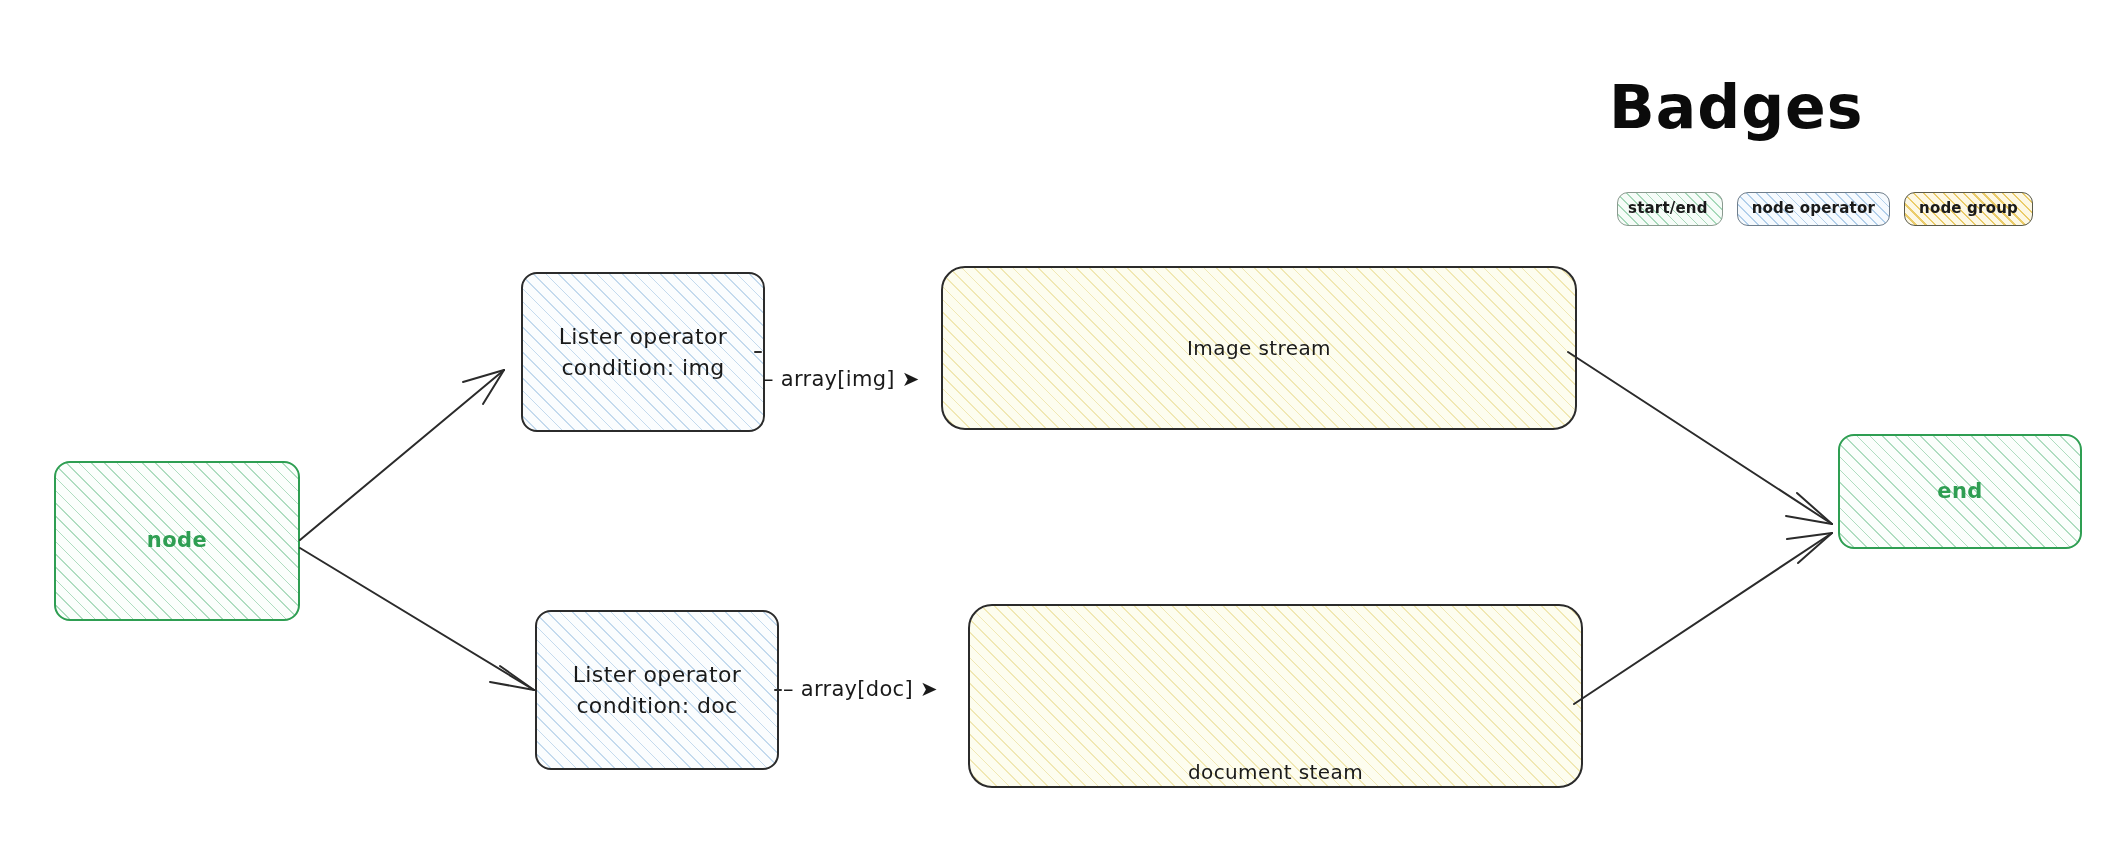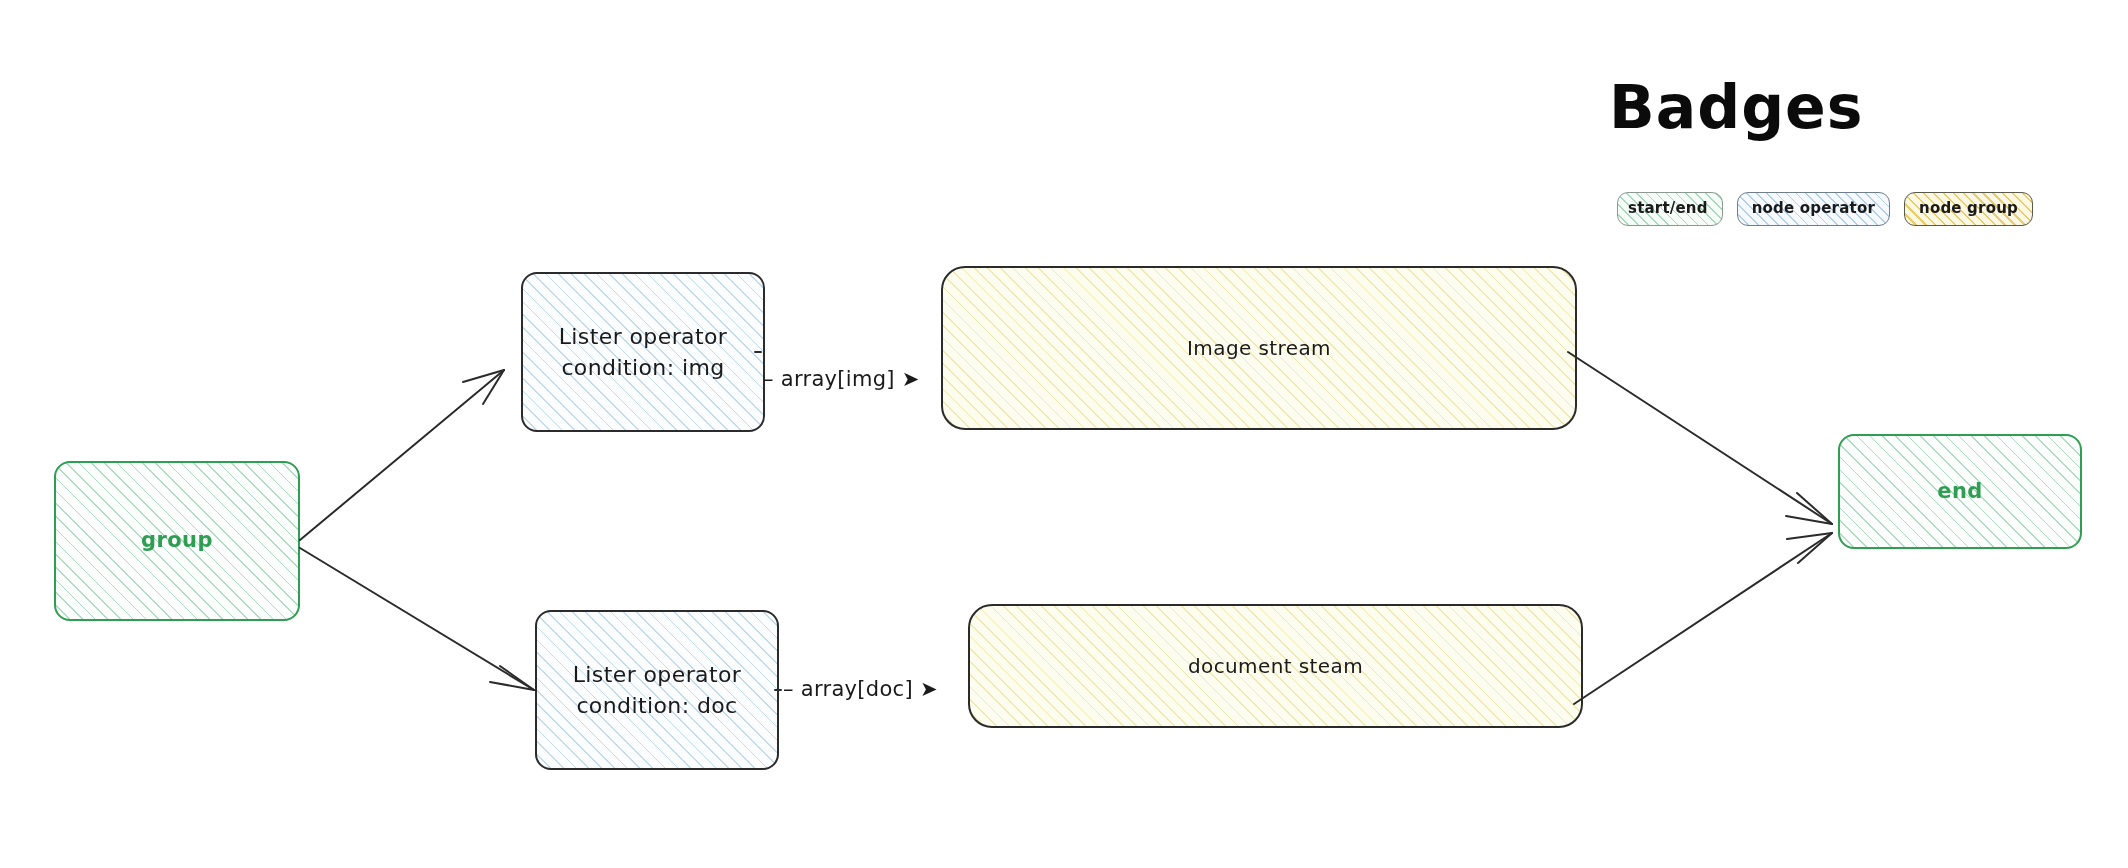--- a/index.html
+++ b/index.html
@@ -205,38 +205,38 @@
 
     <g>
       <line x1="755" y1="352" x2="761" y2="352"></line>
     </g>
     <g>
       <line x1="775" y1="690" x2="781" y2="690"></line>
     </g>
   </svg>
 
   <div class="node n-green" style="left:54px; top:461px; width:246px; height:160px;">
-    <span class="label">group</span>
+    <span class="label">node</span>
   </div>
 
   <div class="node n-blue" style="left:521px; top:272px; width:244px; height:160px;">
     <span class="label">Lister operator
 condition: img</span>
   </div>
 
   <div class="node n-blue" style="left:535px; top:610px; width:244px; height:160px;">
     <span class="label">Lister operator
 condition: doc</span>
   </div>
 
   <div class="node n-yellow" style="left:932px; top:266px; width:636px; height:164px;">
     <span class="label">Image stream</span>
   </div>
 
-  <div class="node n-yellow" style="left:959px; top:604px; width:615px; height:124px;">
+  <div class="node n-yellow" style="left:959px; top:604px; width:615px; height:184px;align-items:flex-end;">
     <span class="label">document steam</span>
   </div>
 
   <div class="node n-green" style="left:1838px; top:434px; width:244px; height:115px;">
     <span class="label">end</span>
   </div>
 
   <div class="edge-label" style="left:763px; top:339px;margin-top:28px;">– array[img] ➤</div>
 
   <div class="edge-label" style="left:783px; top:677px;text-align:right;">– array[doc] ➤</div>

